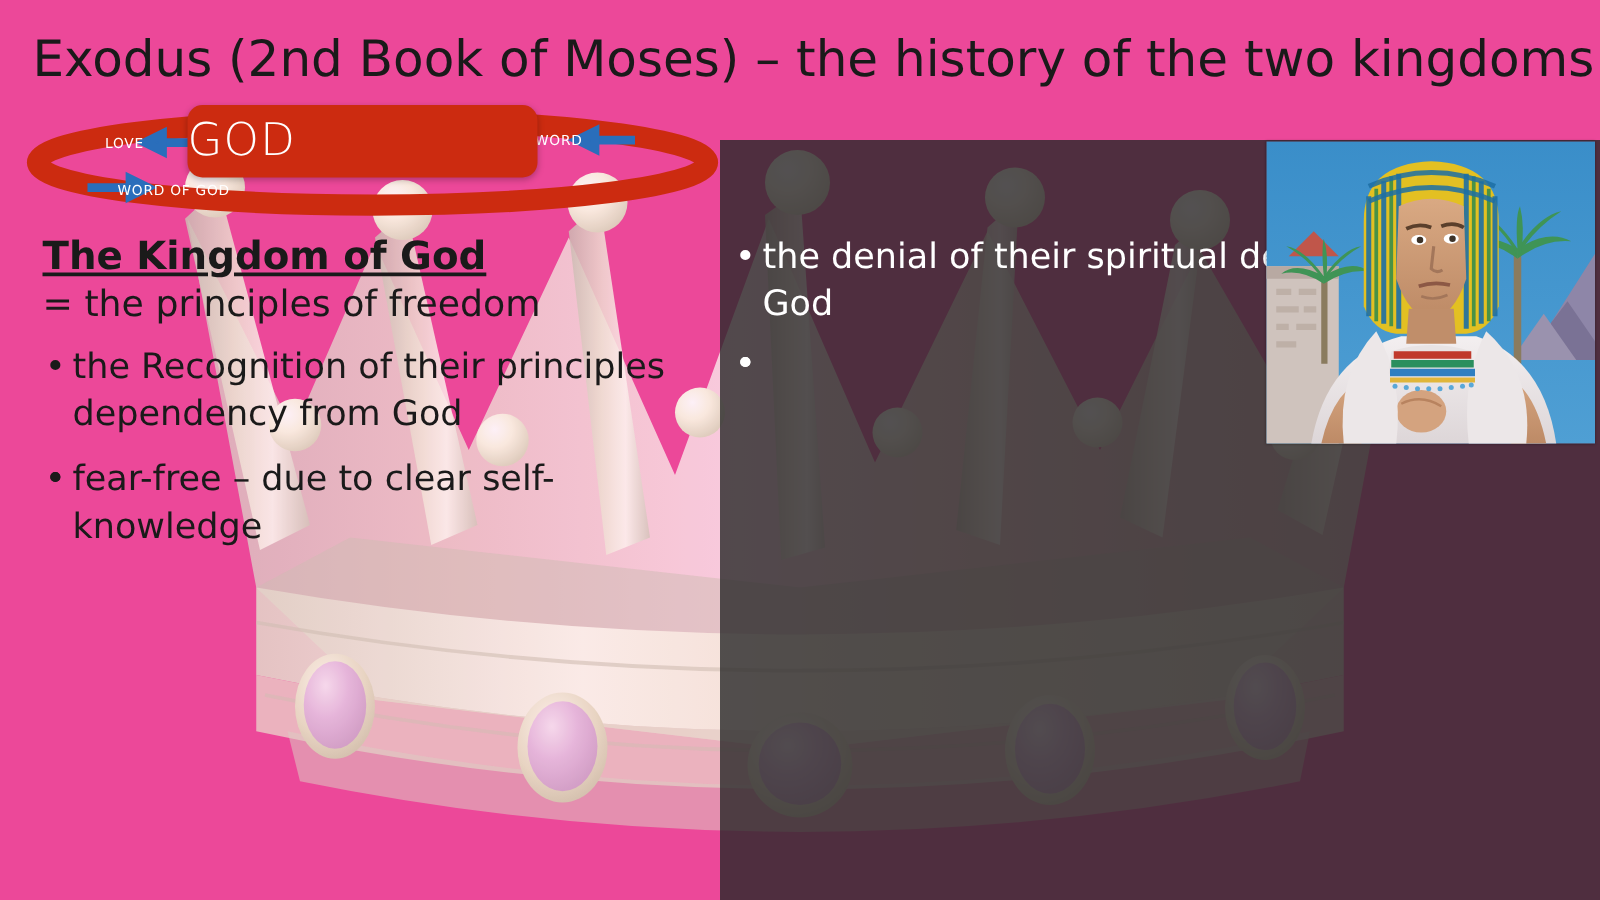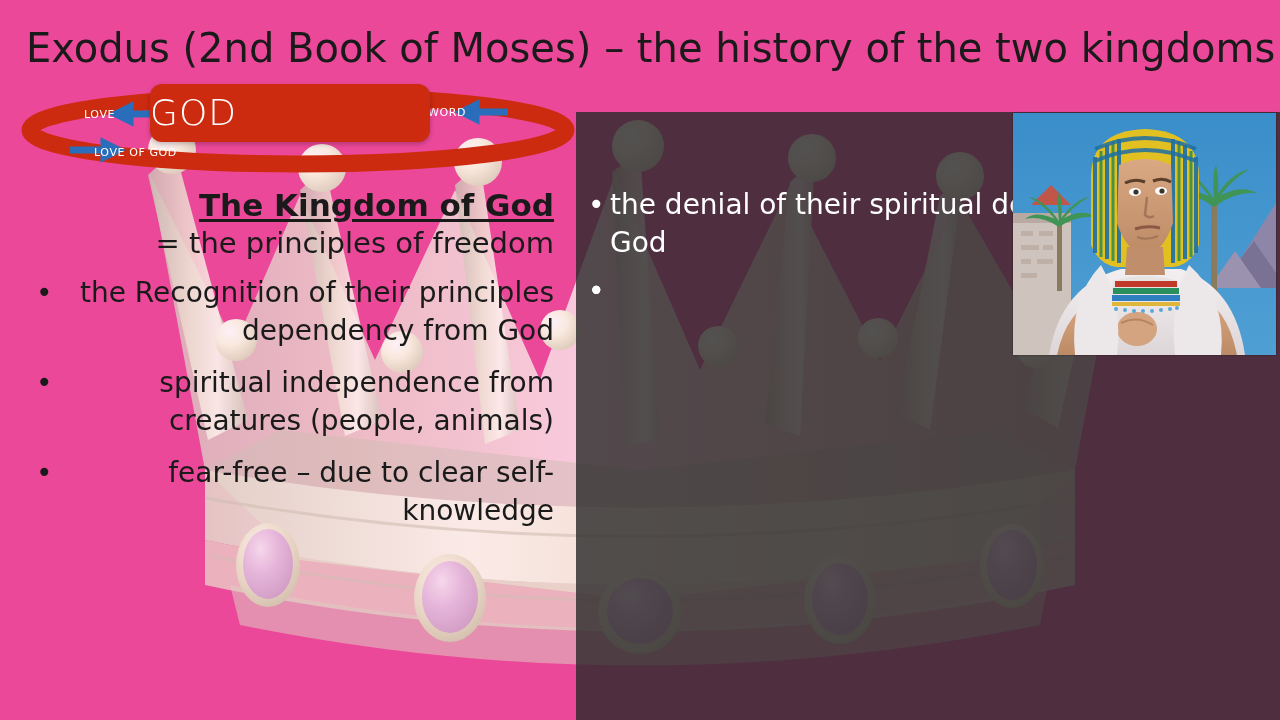--- a/index.html
+++ b/index.html
@@ -95,21 +95,21 @@
     font-size: 36px;
     font-weight: 300;
     letter-spacing: 1px;
   }
 
   
   .col {
     position: absolute;
     z-index: 5;
   }
-  #col-left  { left: 34px;  top: 186px; width: 520px; text-align: right; }
+  #col-left  { left: 34px;  top: 186px; width: 520px; }
   #col-right { left: 586px; top: 186px; width: 680px; }
 
   .col-heading {
     font-size: 31px;
     line-height: 38px;
     font-weight: 600;
     text-decoration: underline;
     text-underline-offset: 3px;
     margin: 0;
     white-space: nowrap;
@@ -277,32 +277,32 @@
 
         <line x1="52" y1="66" x2="92" y2="66"></line>
         <polygon points="100,66 86,59 86,73"></polygon>
 
         <line x1="490" y1="28" x2="452" y2="28"></line>
         <polygon points="444,28 458,21 458,35"></polygon>
       </g>
     </svg>
     <div class="diag-label" id="lbl-love">LOVE</div>
     <div class="diag-label" id="lbl-fruit">WORD</div>
-    <div class="diag-label" id="lbl-word">LOVE OF GOD</div>
+    <div class="diag-label" id="lbl-word">WORD OF GOD</div>
     <div id="god-box">
       <div id="god-text">GOD</div>
     </div>
   </div>
 
   <div class="col" id="col-left">
     <p class="col-heading">The Kingdom of God</p>
     <p class="col-sub">= the principles of freedom</p>
     <ul class="bullets">
       <li><span class="dot">•</span><span>the Recognition of their principles dependency from God</span></li>
-      <li><span class="dot">•</span><span>spiritual independence from creatures (people, animals)</span></li>
+      <li><span class="dot">•</span></li>
       <li><span class="dot">•</span><span>fear-free – due to clear self-knowledge</span></li>
     </ul>
   </div>
 
   <div class="col" id="col-right">
     <ul class="bullets">
       <li><span class="dot">•</span><span>the denial of their spiritual dependency from God</span></li>
       <li><span class="dot">•</span></li>
       <li><span class="dot">•</span></li>
     </ul>

